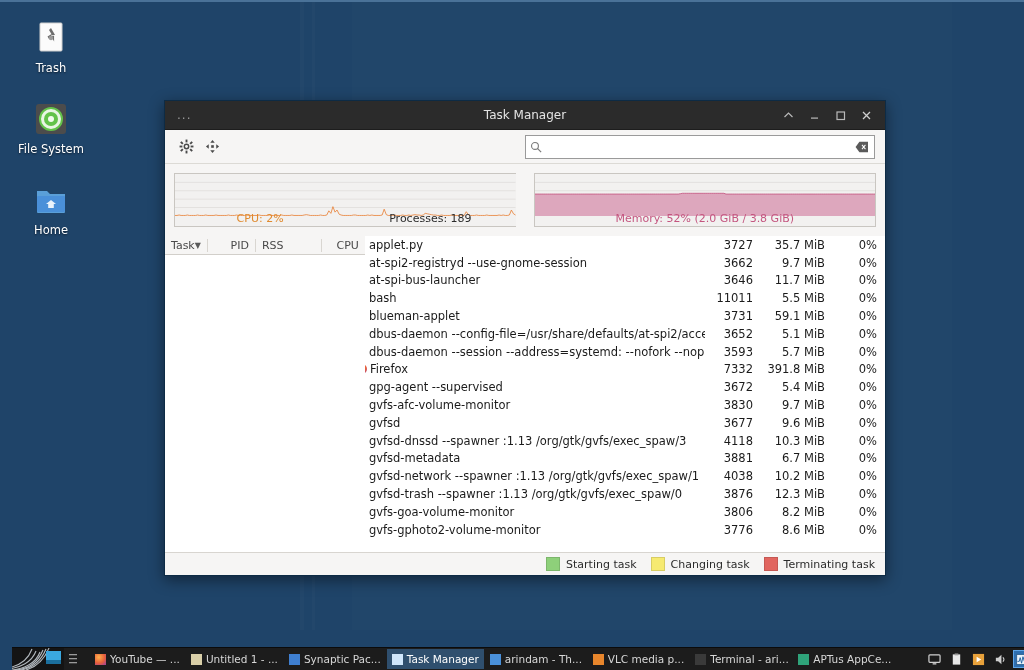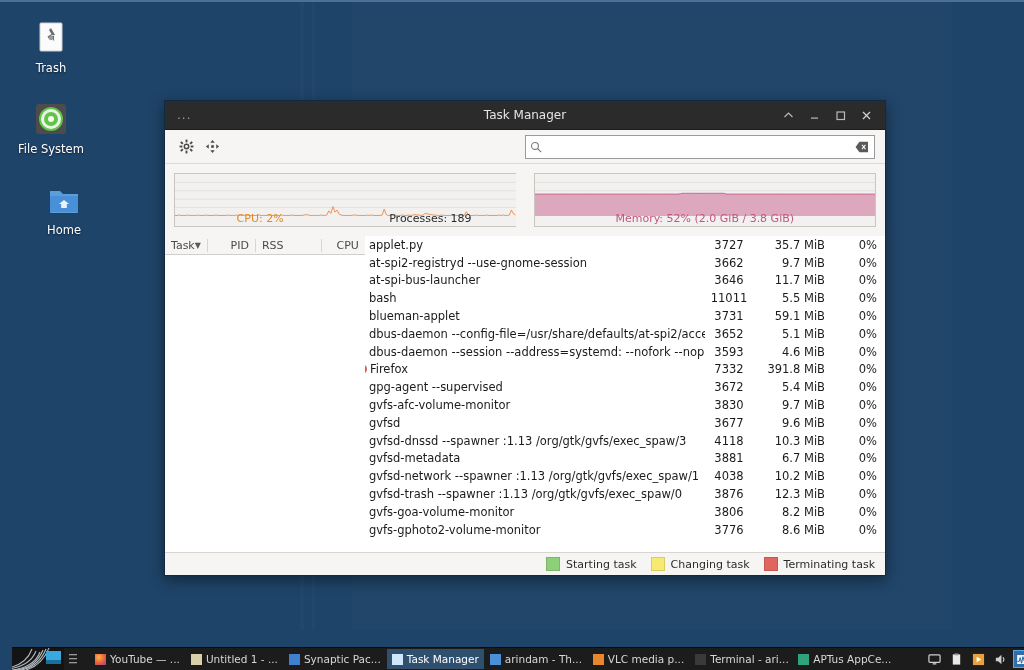--- a/index.html
+++ b/index.html
@@ -108,21 +108,21 @@
   .th-pid { width: 48px; text-align: right; }
   .th-rss { width: 66px; text-align: left; }
   .th-cpu { width: 44px; text-align: right; }
 
   #tm-tbody { flex: 1; overflow: hidden; }
   .trow {
     display: flex; align-items: center; height: 17.8px;
     font-size: 11.5px; color: #1b1b1b;
   }
   .trow .c-task { flex: 1; padding-left: 4px; white-space: nowrap; overflow: hidden; display: flex; align-items: center; }
-  .trow .c-pid { width: 48px; text-align: center; padding-right: 6px; }
+  .trow .c-pid { width: 48px; text-align: right; padding-right: 6px; }
   .trow .c-rss { width: 66px; text-align: right; padding-right: 8px; }
   .trow .c-cpu { width: 44px; text-align: right; padding-right: 8px; }
   .proc-icon { width: 10px; height: 10px; margin-left: -12px; margin-right: 3px; border-radius: 50%; flex: 0 0 10px; }
 
   #tm-statusbar {
     height: 22px; flex: 0 0 22px; background: #f6f5f4;
     border-top: 1px solid #d8d5d0;
     display: flex; align-items: center; justify-content: flex-end;
     padding-right: 10px; font-size: 11px; color: #2b2b2b;
   }
@@ -178,21 +178,21 @@
       <svg width="34" height="34" viewBox="0 0 34 34">
         <rect x="2" y="2" width="30" height="30" rx="3" fill="#4c4c4c"></rect>
         <circle cx="17" cy="17" r="11" fill="#e9f5e4" stroke="#63c24a" stroke-width="2"></circle>
         <circle cx="17" cy="17" r="7" fill="#63c24a"></circle>
         <circle cx="17" cy="17" r="3" fill="#f3fbef"></circle>
       </svg>
     </div>
     <div class="label">File System</div>
   </div>
 
-  <div class="desk-icon" style="left:16px; top:180px;text-align:center;">
+  <div class="desk-icon" style="left:3px; top:180px;text-align:center;">
     <div class="glyphbox">
       <svg width="34" height="34" viewBox="0 0 34 34">
         <path d="M3 8 h10 l3 3 h15 v18 a1 1 0 0 1 -1 1 h-26 a1 1 0 0 1 -1 -1 z" fill="#5a9fd8"></path>
         <rect x="3" y="13" width="28" height="16" rx="1" fill="#4a90d9"></rect>
         <path d="M17 17 l5 4 h-2.2 v4 h-5.6 v-4 h-2.2 z" fill="#eaf3fb"></path>
       </svg>
     </div>
     <div class="label">Home</div>
   </div>
 
@@ -356,21 +356,21 @@
             </div>
             <div class="c-pid">3652</div>
             <div class="c-rss">5.1 MiB</div>
             <div class="c-cpu">0%</div>
           </div>
           <div class="trow">
             <div class="c-task">
               <span>dbus-daemon --session --address=systemd: --nofork --nopidfile --systemd-activation --syslog-only</span>
             </div>
             <div class="c-pid">3593</div>
-            <div class="c-rss">4.6 MiB</div>
+            <div class="c-rss">5.7 MiB</div>
             <div class="c-cpu">0%</div>
           </div>
           <div class="trow">
             <div class="c-task">
               <span class="proc-icon" style="background: radial-gradient(circle at 35% 30%, rgb(255, 178, 77) 0%, rgb(232, 96, 58) 55%, rgb(155, 63, 160) 100%);"></span>
               <span>Firefox</span>
             </div>
             <div class="c-pid">7332</div>
             <div class="c-rss">391.8 MiB</div>
             <div class="c-cpu">0%</div>

